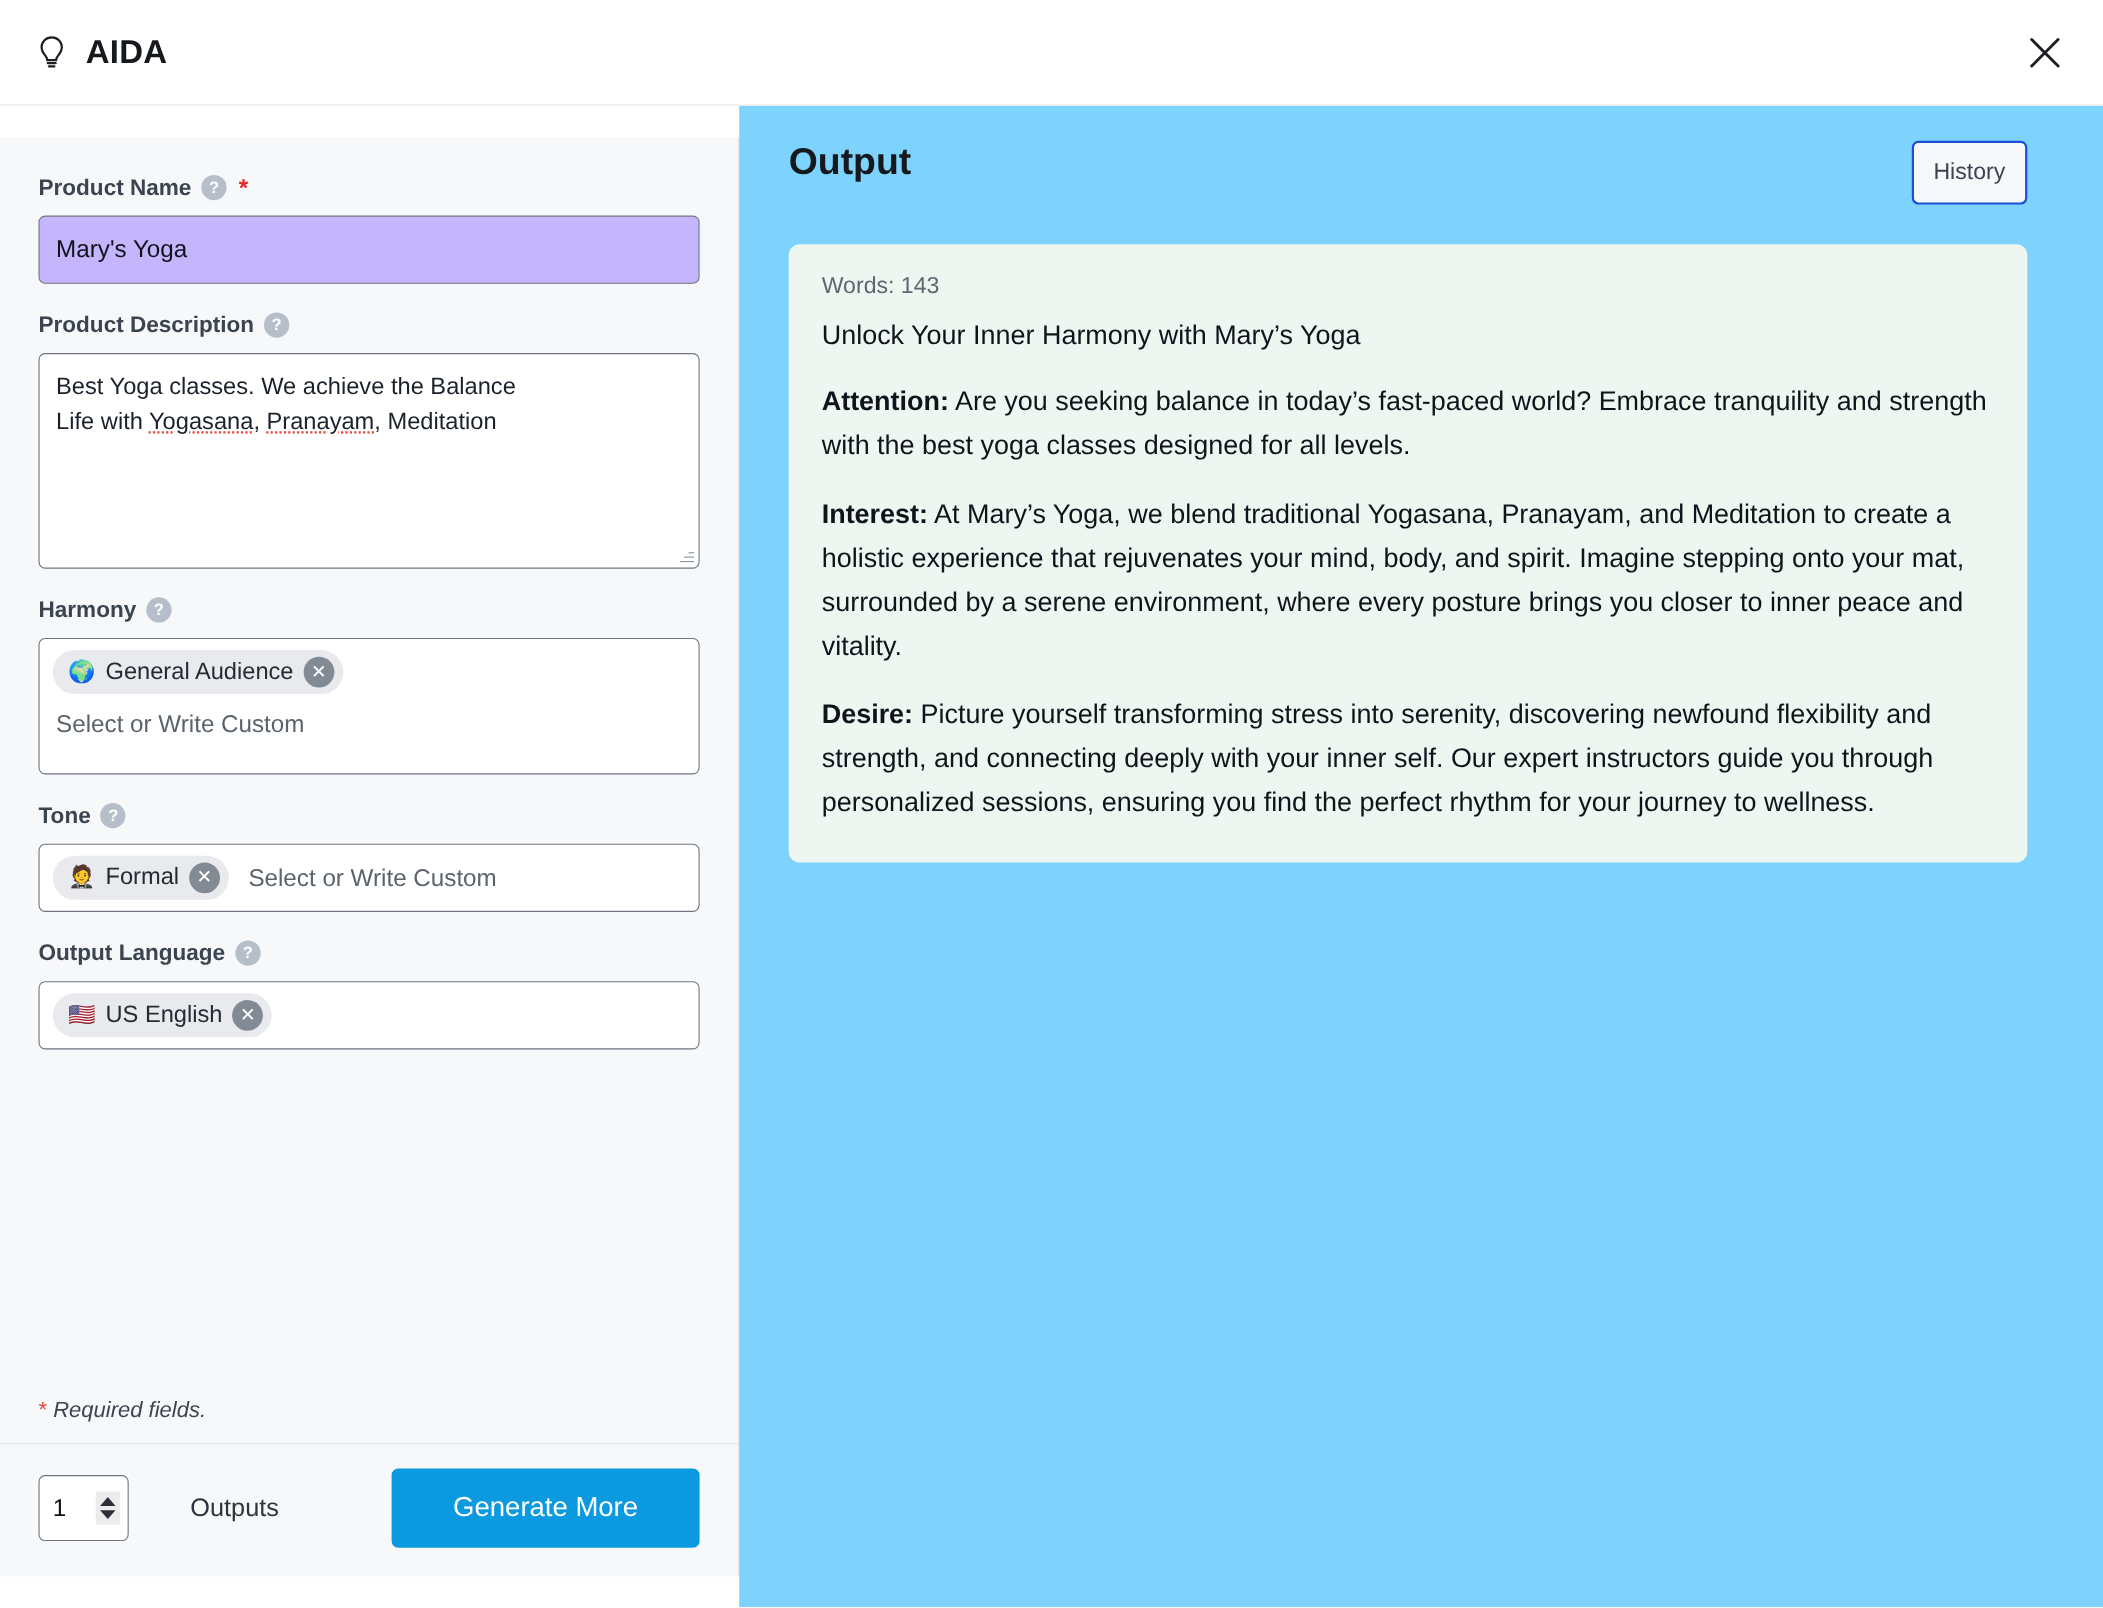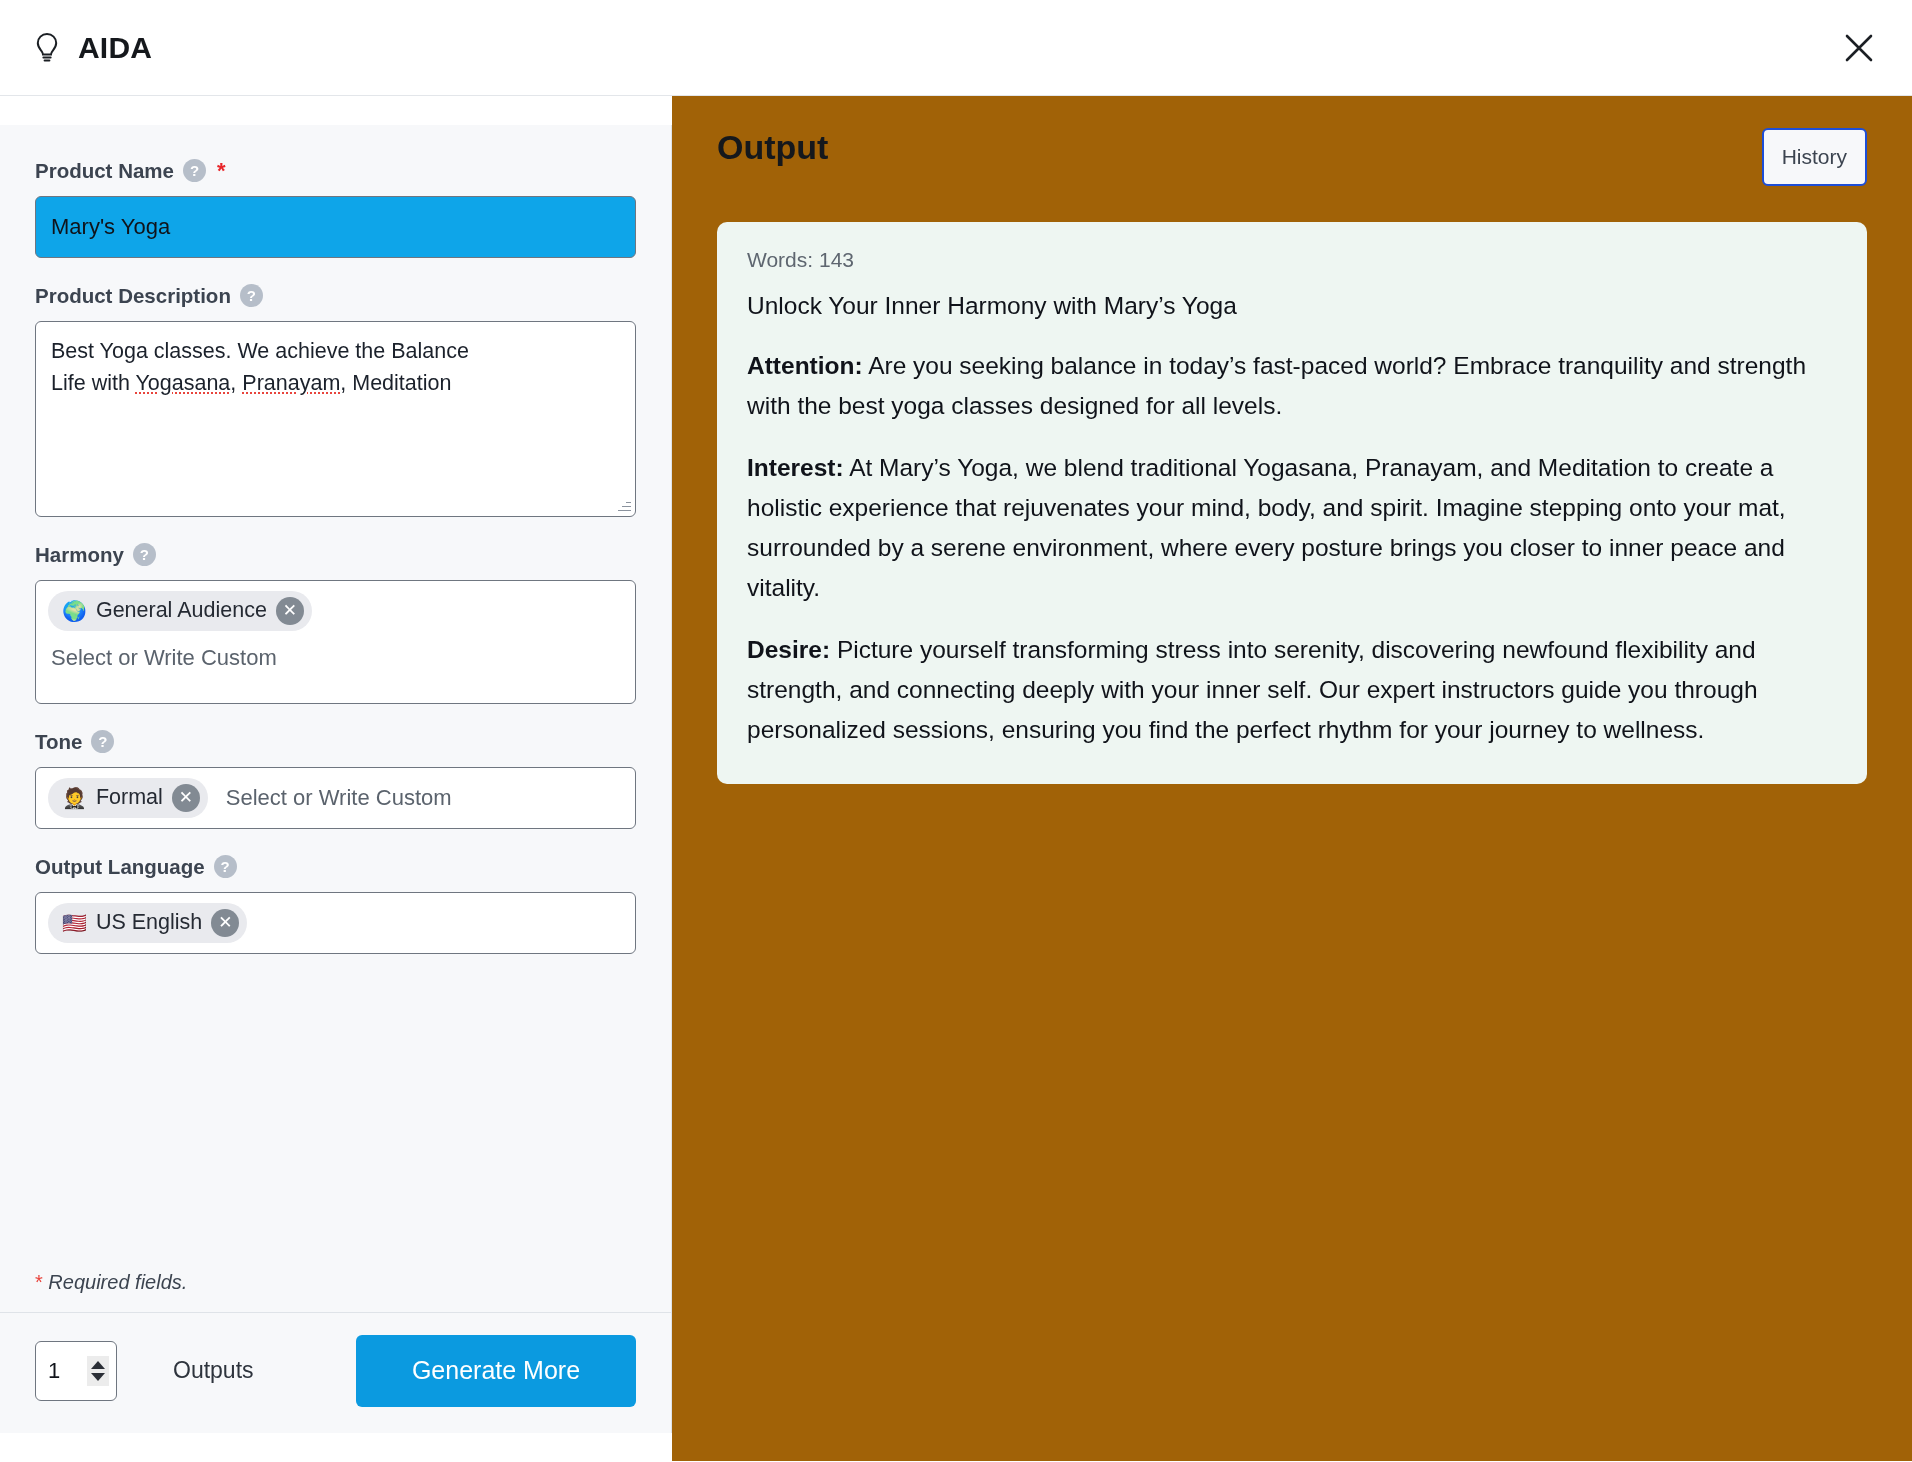--- a/index.html
+++ b/index.html
@@ -106,21 +106,21 @@
     font-size: 22px;
     font-weight: bold;
     line-height: 1;
     margin-left: 2px;
   }
   .text-input {
     width: 100%;
     height: 62px;
     border: 1px solid #6f7680;
     border-radius: 6px;
-    background: #0ea5e9;
+    background: #c4b5fd;
     padding: 0 15px;
     font-family: "Liberation Sans", sans-serif;
     font-size: 22px;
     color: #10131a;
     outline: none;
   }
   .spell {
     text-decoration: underline;
     text-decoration-style: dotted;
     text-decoration-color: #e8443c;
@@ -272,22 +272,22 @@
     font-family: "Liberation Sans", sans-serif;
     font-size: 25px;
     font-weight: normal;
     cursor: pointer;
     min-width: 280px;
   }
 
   
   .output-panel {
     flex: 1 1 auto;
-    padding: 32px 45px 0 45px;
-    background: #a16207;
+    padding: 32px 69px 0 45px;
+    background: #7dd3fc;
     height: 100%;
   }
   .output-head {
     display: flex;
     align-items: flex-start;
     justify-content: space-between;
     margin-bottom: 36px;
   }
   .output-title {
     font-size: 34px;

